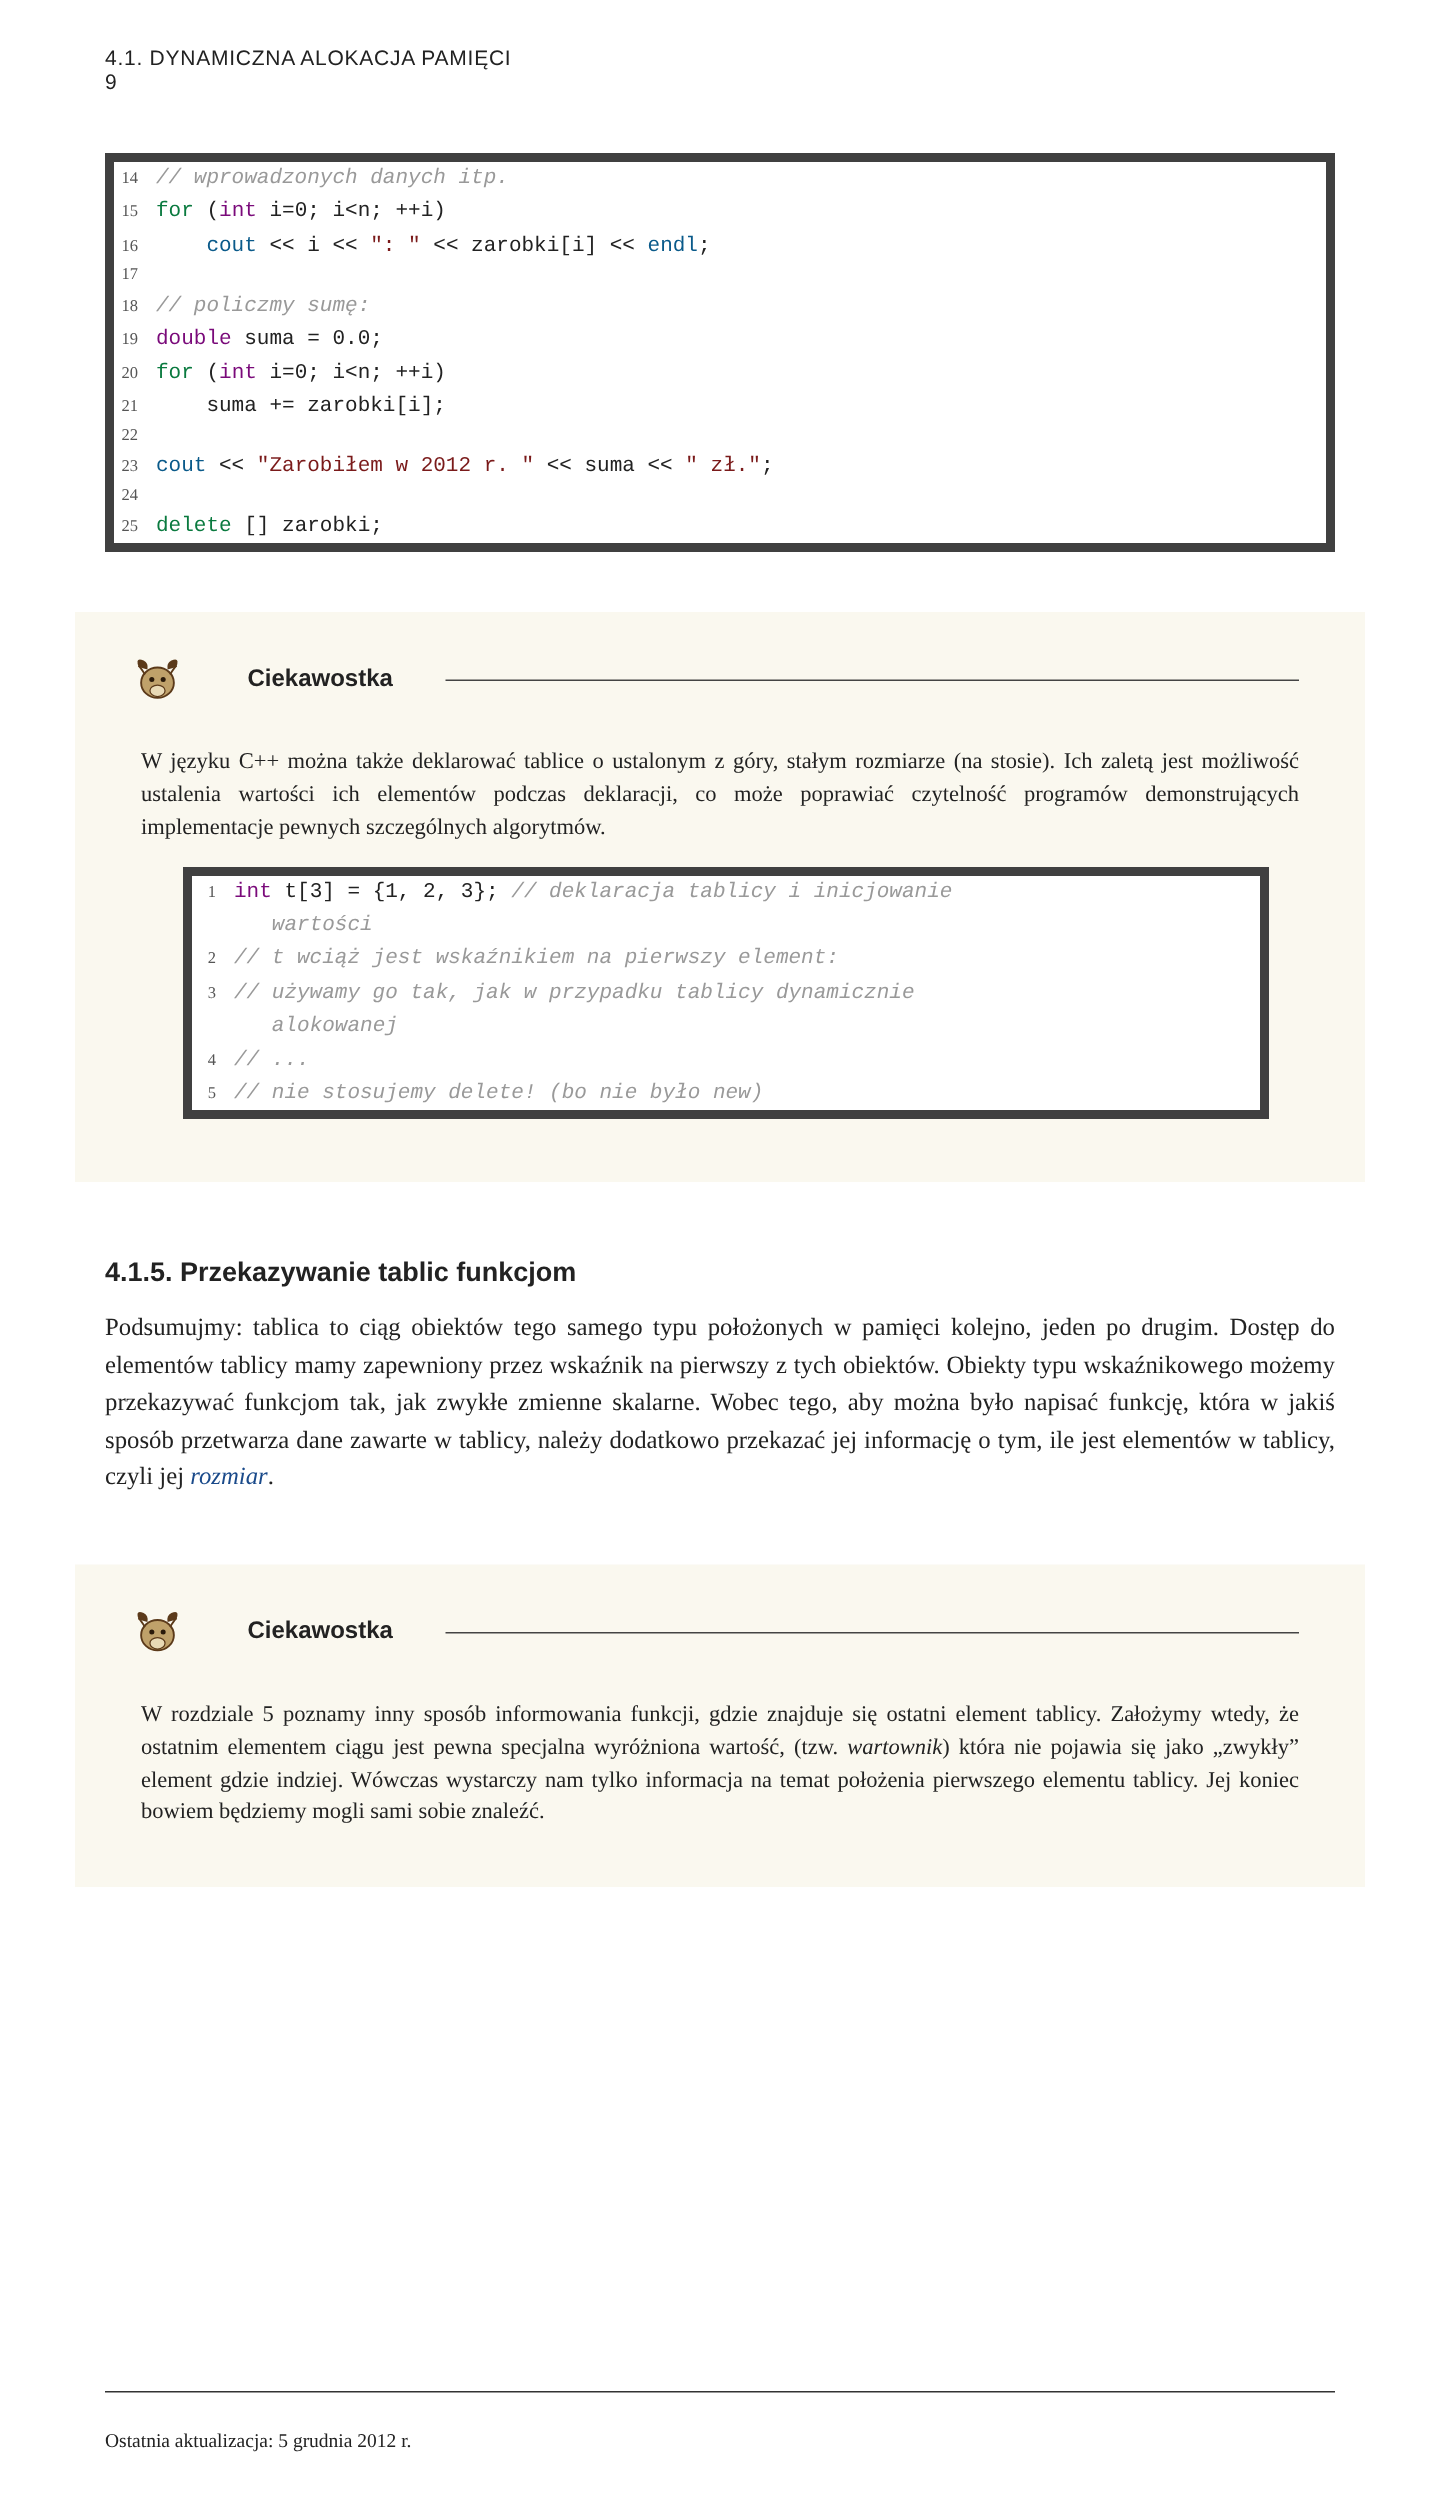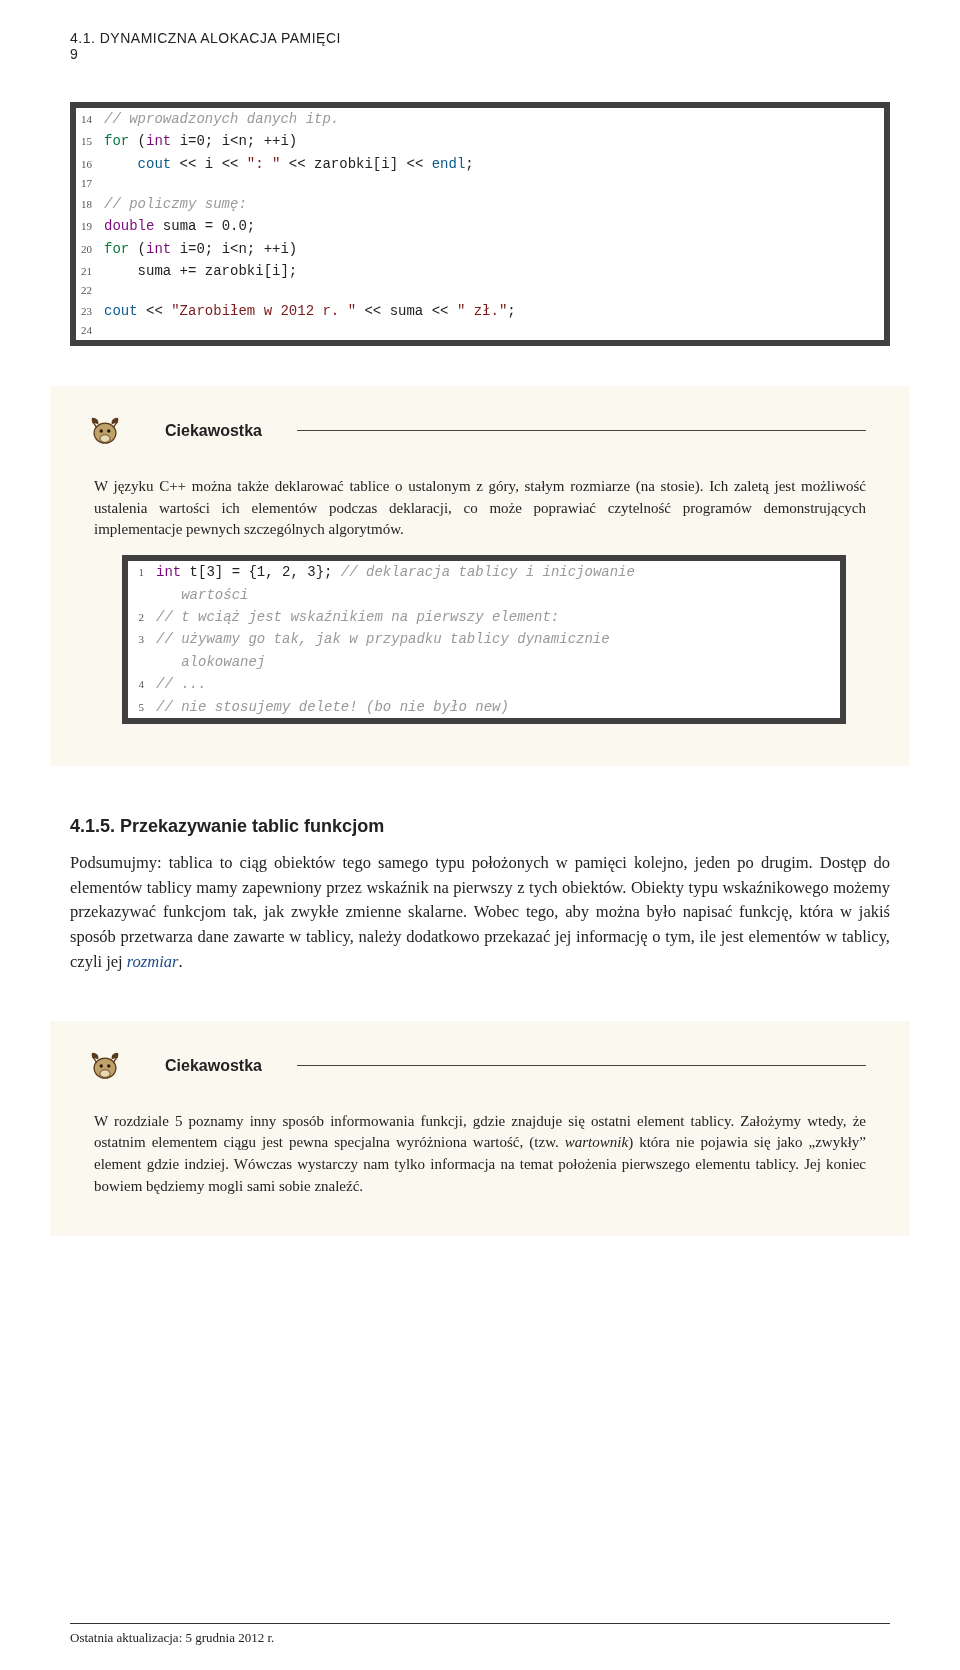--- a/index.html
+++ b/index.html
@@ -106,25 +106,25 @@
   .body-text {
     font-size: 16.5px;
     line-height: 1.5;
     text-align: justify;
     margin-bottom: 46px;
   }
   .term { color: #1a4a8a; font-style: italic; }
 
   .footer {
     position: absolute;
-    bottom: 24px;
+    bottom: 35px;
     left: 70px;
     right: 70px;
     border-top: 1px solid #333;
-    padding-top: 6px;
+    padding-top: 24px;
     font-size: 13px;
   }
 </style>
 </head>
 <body>
 
 <div class="page">
 
   <div class="header-row">
     <span>4.1. DYNAMICZNA ALOKACJA PAMIĘCI</span>
@@ -168,20 +168,24 @@
         <span class="ln">22</span>
         <span class="code-text"></span>
       </div>
       <div class="code-line">
         <span class="ln">23</span>
         <span class="code-text"><span class="fn">cout</span> &lt;&lt; <span class="str">"Zarobiłem w 2012 r. "</span> &lt;&lt; suma &lt;&lt; <span class="str">" zł."</span>;</span>
       </div>
       <div class="code-line">
         <span class="ln">24</span>
         <span class="code-text"></span>
+      </div>
+      <div class="code-line">
+        <span class="ln">25</span>
+        <span class="code-text"><span class="kw">delete</span> [] zarobki;</span>
       </div>
     </div>
 
   <div class="callout">
     <div class="callout-header">
       <span class="gnu-icon">
         <svg viewBox="0 0 100 100">
             <g fill="#5b3a1a">
               <path d="M20 30 Q14 14 28 20 Q36 24 34 34 Z"></path>
               <path d="M80 30 Q86 14 72 20 Q64 24 66 34 Z"></path>

